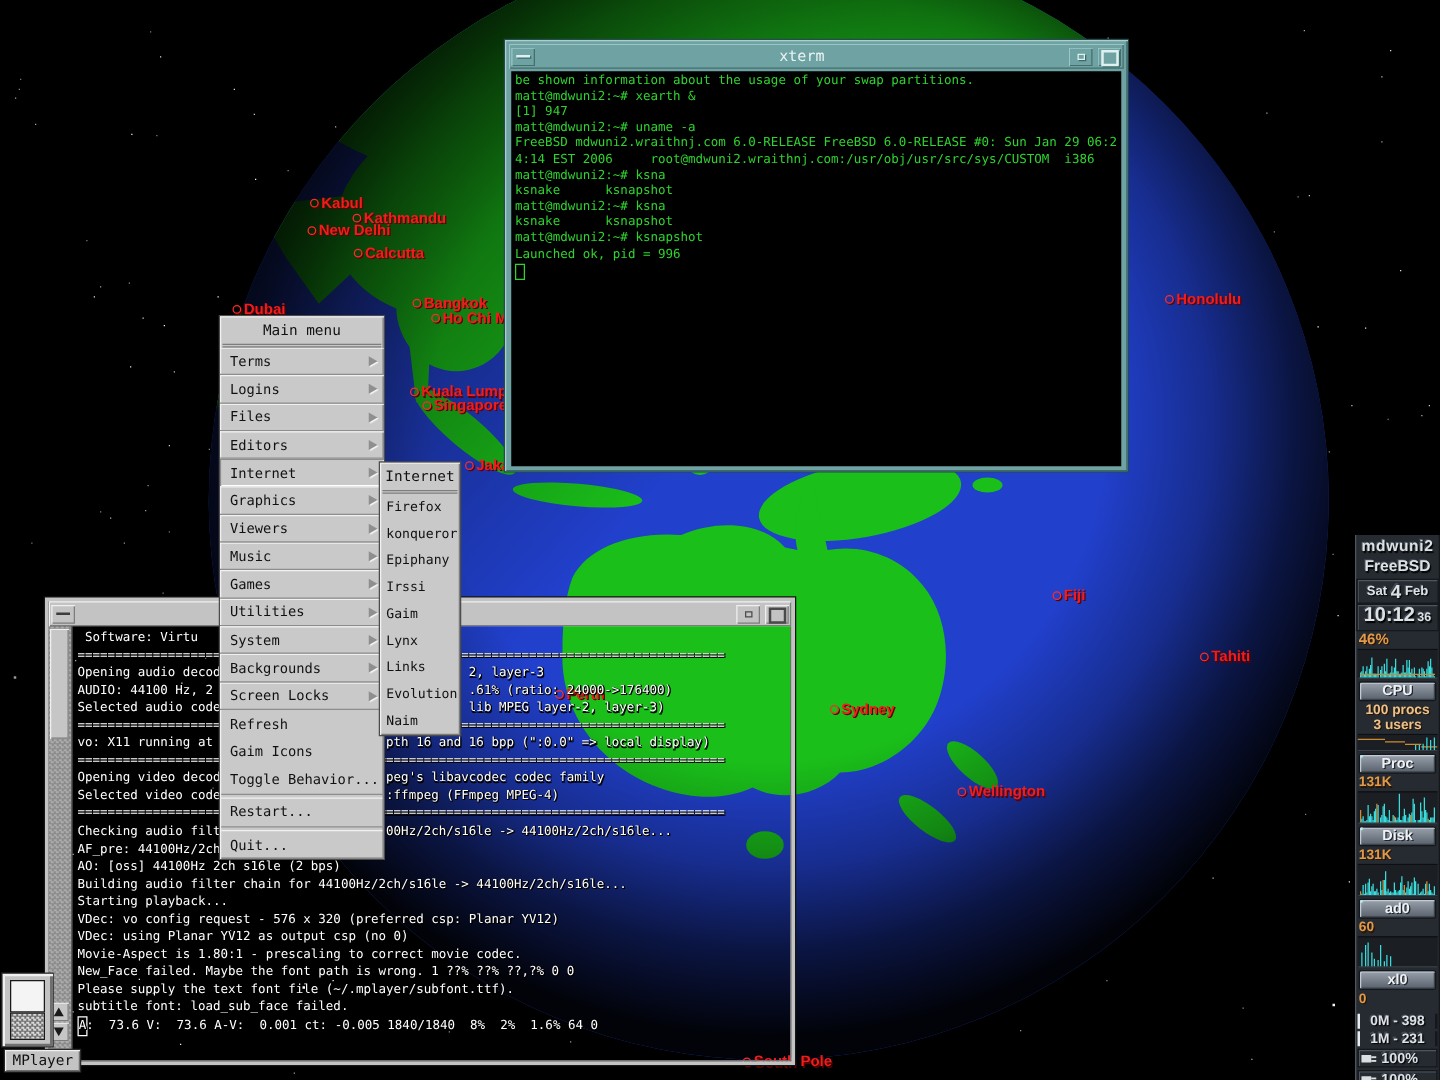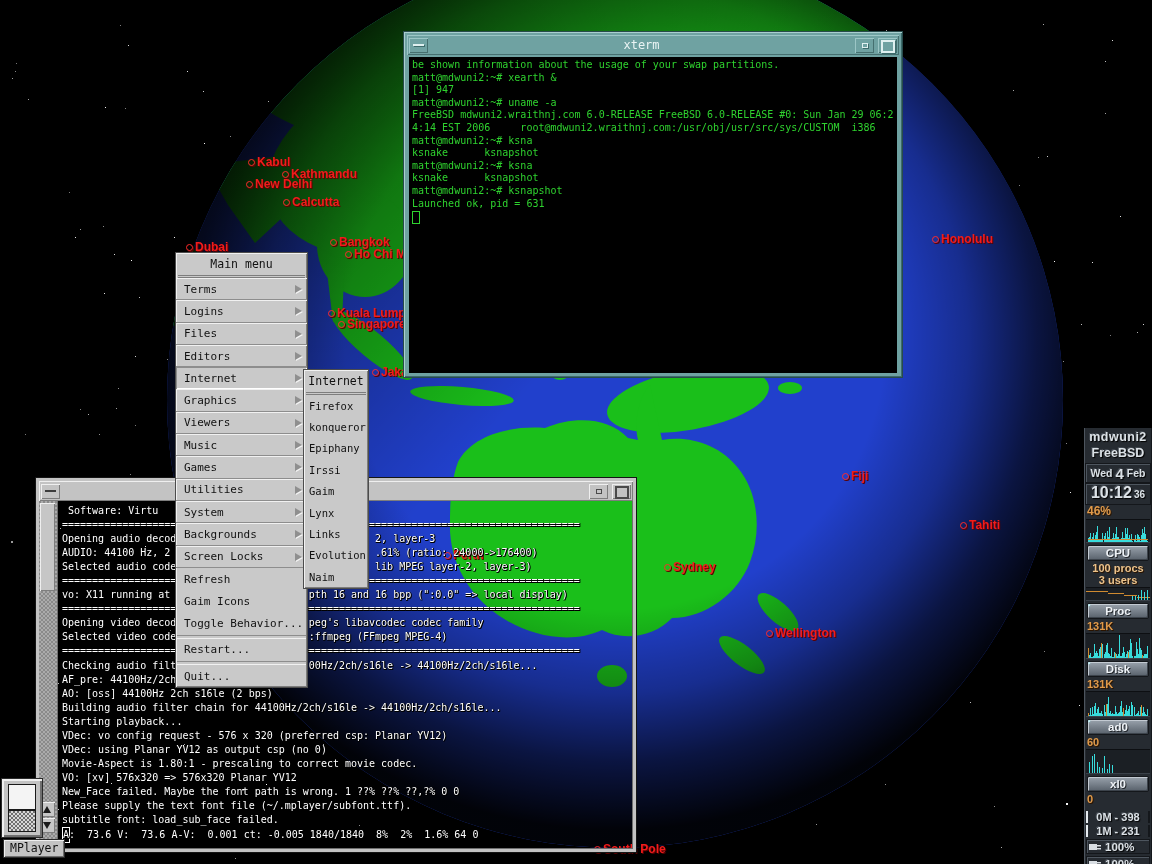--- a/index.html
+++ b/index.html
@@ -543,21 +543,20 @@
         <div class="mline">Selected video codec: [ffodivx] vfm      :ffmpeg (FFmpeg MPEG-4)</div>
         <div class="mline">======================================================================================</div>
         <div class="mline">Checking audio filter chain for 441      00Hz/2ch/s16le -&gt; 44100Hz/2ch/s16le...</div>
         <div class="mline">AF_pre: 44100Hz/2ch/s16le</div>
         <div class="mline">AO: [oss] 44100Hz 2ch s16le (2 bps)</div>
         <div class="mline">Building audio filter chain for 44100Hz/2ch/s16le -&gt; 44100Hz/2ch/s16le...</div>
         <div class="mline">Starting playback...</div>
         <div class="mline">VDec: vo config request - 576 x 320 (preferred csp: Planar YV12)</div>
         <div class="mline">VDec: using Planar YV12 as output csp (no 0)</div>
         <div class="mline">Movie-Aspect is 1.80:1 - prescaling to correct movie codec.</div>
-        <div class="mline">VO: [xv] 576x320 =&gt; 576x320 Planar YV12</div>
         <div class="mline">New_Face failed. Maybe the font path is wrong. 1 ??% ??% ??,?% 0 0</div>
         <div class="mline">Please supply the text font file (~/.mplayer/subfont.ttf).</div>
         <div class="mline">subtitle font: load_sub_face failed.</div>
         <div class="mline"><span class="mcursor">A</span>:  73.6 V:  73.6 A-V:  0.001 ct: -0.005 1840/1840  8%  2%  1.6% 64 0</div>
       </div>
   </div>
 
   <div id="main-menu" class="menu">
     <div class="menu-title">Main menu</div>
     <div id="main-menu-items">
@@ -684,30 +683,30 @@
         <div class="xline">matt@mdwuni2:~# xearth &amp;</div>
         <div class="xline">[1] 947</div>
         <div class="xline">matt@mdwuni2:~# uname -a</div>
         <div class="xline">FreeBSD mdwuni2.wraithnj.com 6.0-RELEASE FreeBSD 6.0-RELEASE #0: Sun Jan 29 06:2</div>
         <div class="xline">4:14 EST 2006     root@mdwuni2.wraithnj.com:/usr/obj/usr/src/sys/CUSTOM  i386</div>
         <div class="xline">matt@mdwuni2:~# ksna</div>
         <div class="xline">ksnake      ksnapshot</div>
         <div class="xline">matt@mdwuni2:~# ksna</div>
         <div class="xline">ksnake      ksnapshot</div>
         <div class="xline">matt@mdwuni2:~# ksnapshot</div>
-        <div class="xline">Launched ok, pid = 631</div>
+        <div class="xline">Launched ok, pid = 996</div>
         <div class="xline"><span class="xcursor"></span></div>
       </div>
   </div>
 
   <div id="dock">
     <div class="d-sec d-host d-emboss">mdwuni2</div>
     <div class="d-sec d-os d-emboss">FreeBSD</div>
     <div class="d-sec d-date d-emboss">
-      <span class="d-dow">Wed</span>
+      <span class="d-dow">Sat</span>
       <span class="d-day">4</span>
       <span class="d-mon">Feb</span>
     </div>
     <div class="d-sec d-time d-emboss">
       <span class="d-time-main">10:12</span>
       <span class="d-time-sec">36</span>
     </div>
     <div class="d-sec d-cpu-pct d-orange">46%</div>
     <div class="d-sec d-graph" id="g-cpu" style="height:24px">
         <div class="bar" style="left: 2px; height: 3.6469px;"></div>

